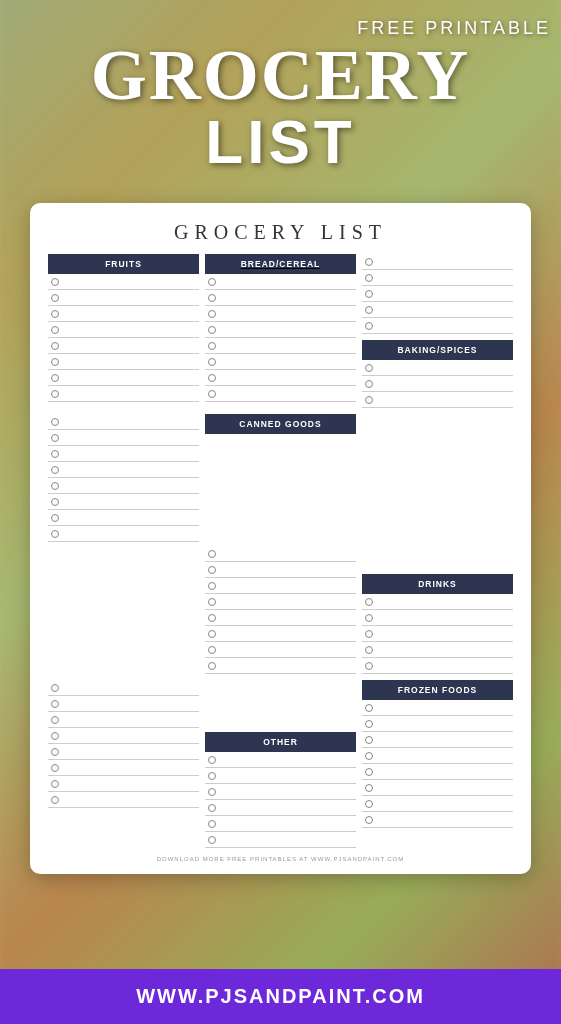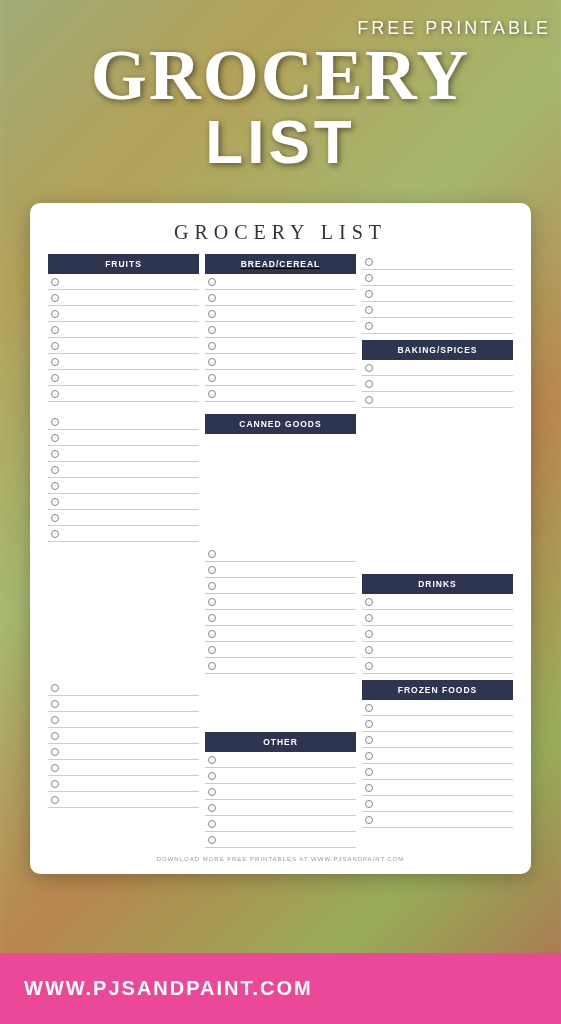--- a/index.html
+++ b/index.html
@@ -144,22 +144,23 @@
       font-size: 6px;
       color: #999;
       letter-spacing: 1px;
       margin-top: 8px;
       font-family: Arial, sans-serif;
     }
 
     .bottom-bar {
       position: relative;
       z-index: 2;
-      background: #ec4899;
-      padding: 24px;
+      background: #6d28d9;
+      text-align: center;
+      padding: 16px;
       position: absolute;
       bottom: 0;
       left: 0;
       right: 0;
     }
 
     .bottom-bar-text {
       color: white;
       font-family: Arial, Helvetica, sans-serif;
       font-size: 20px;

